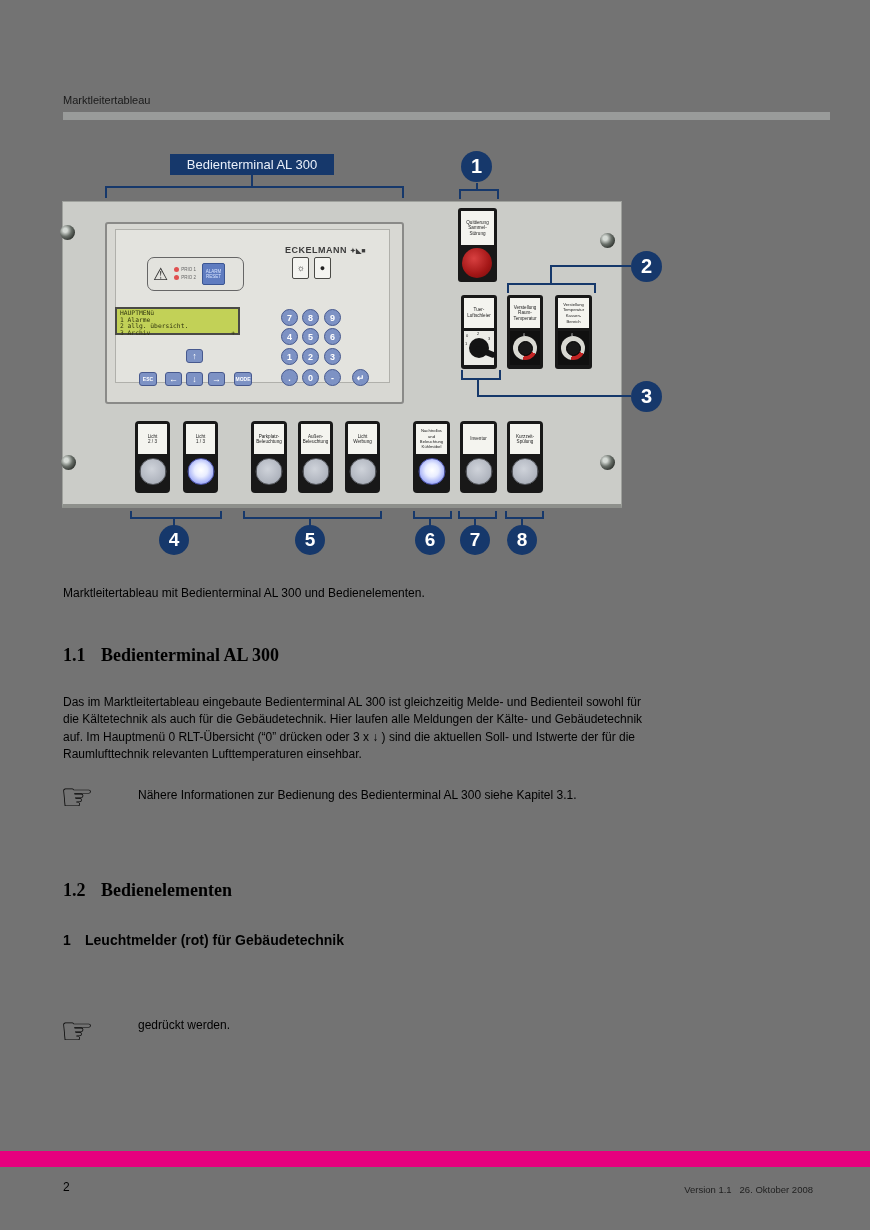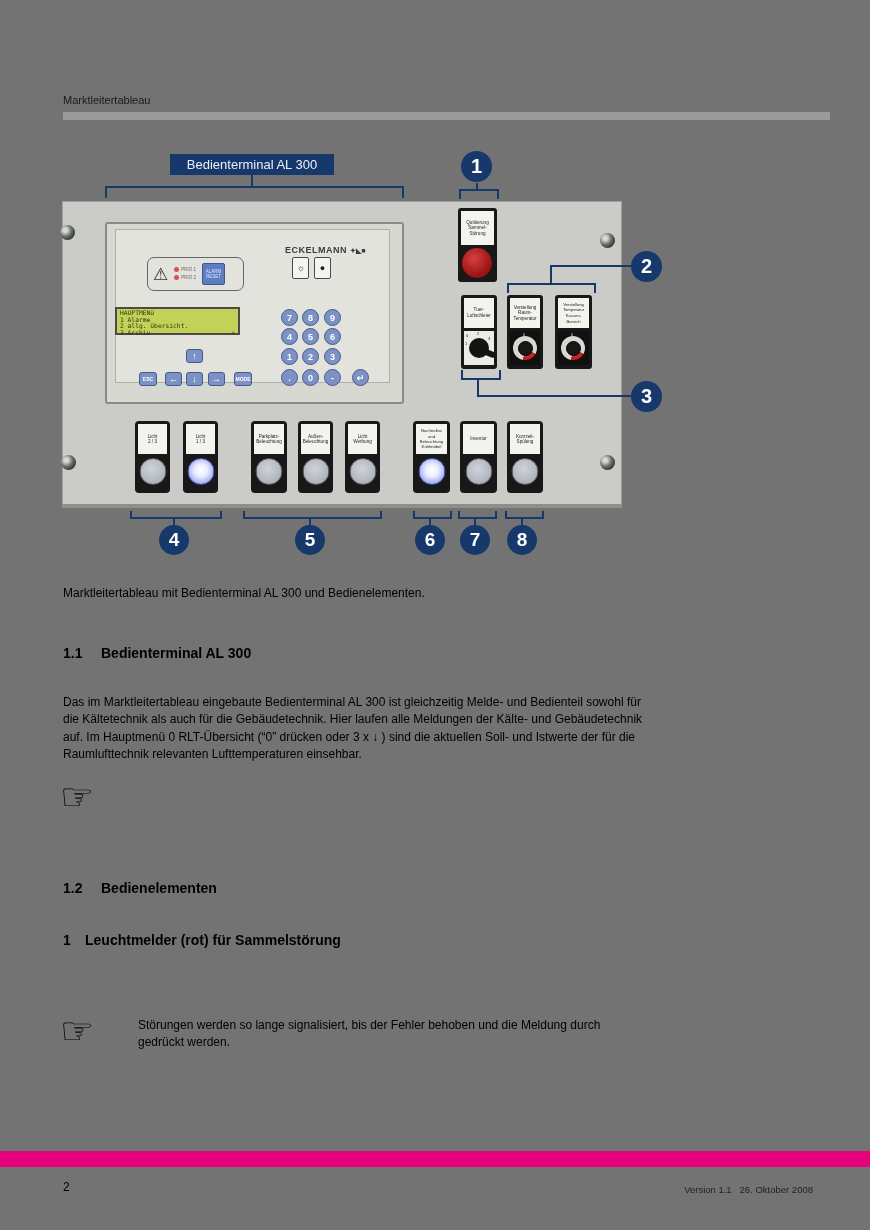--- a/index.html
+++ b/index.html
@@ -64,21 +64,21 @@
   
   .pushmod{position:absolute;top:281px;height:72px;background:#181818;border-radius:4px;}
   .pushcard{position:absolute;left:3px;top:3px;right:3px;height:30px;background:#f4f4ef;color:#1c1c1c;
             text-align:center;font-size:4.6px;line-height:5.4px;white-space:pre-line;
             display:flex;align-items:center;justify-content:center;}
   .pushbtn{position:absolute;top:37px;left:50%;transform:translateX(-50%);width:27px;height:27px;border-radius:50%;
            background:radial-gradient(circle at 45% 40%, #cfd3da, #aeb3bd 70%, #8e939e);border:1px solid #55585e;box-sizing:border-box;}
   .glow{background:radial-gradient(circle at 50% 45%, #ffffff 0%, #e9edff 35%, #a9b4f8 68%, #6a74d8 88%, #4a52b0 100%);border:1px solid #4a52a8;}
   
   .caption{left:63px;top:586px;font-size:12px;}
-  .h1{font-size:14px;font-weight:bold;display:flex;}
+  .h1{font-size:18px;font-weight:bold;display:flex;font-family:Liberation Serif, serif;}
   .h1 .num{width:38px;}
   .h2{font-size:14px;font-weight:bold;display:flex;}
   .h2 .num{width:22px;}
   .body{font-size:12px;line-height:17.4px;}
   .noteicon{font-size:38px;line-height:38px;color:#000;}
   .magenta-bar{left:0;top:1151px;width:870px;height:16px;background:#e6007e;}
   .foot-page{left:63px;top:1180px;font-size:12px;}
   .foot-version{right:80px;top:1184px;font-size:9.5px;color:#222;white-space:pre;}
   b.seg{font-weight:bold;} i.seg{font-style:italic;}
 </style>
@@ -277,34 +277,34 @@
   <div class="abs h1" style="left:63px;top:645px;">
     <span class="num">1.1</span>
     <span>Bedienterminal AL 300</span>
   </div>
   <div class="abs body preline" style="left:63px;top:694px;width:730px;">Das im Marktleitertableau eingebaute Bedienterminal AL 300 ist gleichzeitig Melde- und Bedienteil sowohl für
 die Kältetechnik als auch für die Gebäudetechnik. Hier laufen alle Meldungen der Kälte- und Gebäudetechnik
 auf. Im Hauptmenü 0 RLT-Übersicht (“0” drücken oder 3 x ↓ ) sind die aktuellen Soll- und Istwerte der für die
 Raumlufttechnik relevanten Lufttemperaturen einsehbar.</div>
 
   <div class="abs noteicon" style="left:60px;top:778px;">☞</div>
+  <div class="abs body" style="left:138px;top:787px;width:640px;">Nähere Informationen zur Bedienung des Bedienterminal AL 300 siehe Kapitel 3.1.</div>
 
   <div class="abs h1" style="left:63px;top:880px;">
     <span class="num">1.2</span>
     <span>Bedienelementen</span>
   </div>
 
   <div class="abs h2" style="left:63px;top:932px;">
     <span class="num">1</span>
-    <span>Leuchtmelder (rot) für Sammelstörung</span>
+    <span>Leuchtmelder (rot) für Gebäudetechnik</span>
   </div>
 
   <div class="abs noteicon" style="left:60px;top:1012px;">☞</div>
   <div class="abs body" style="left:138px;top:1017px;width:660px;">
-    <div>Störungen werden so lange signalisiert, bis der Fehler behoben und die Meldung durch</div>
     <div>gedrückt werden.</div>
   </div>
 
   <div class="abs magenta-bar"></div>
   <div class="abs foot-page">2</div>
   <div class="abs foot-version">Version 1.1   26. Oktober 2008</div>
 
 </div>
 
 </body></html>

